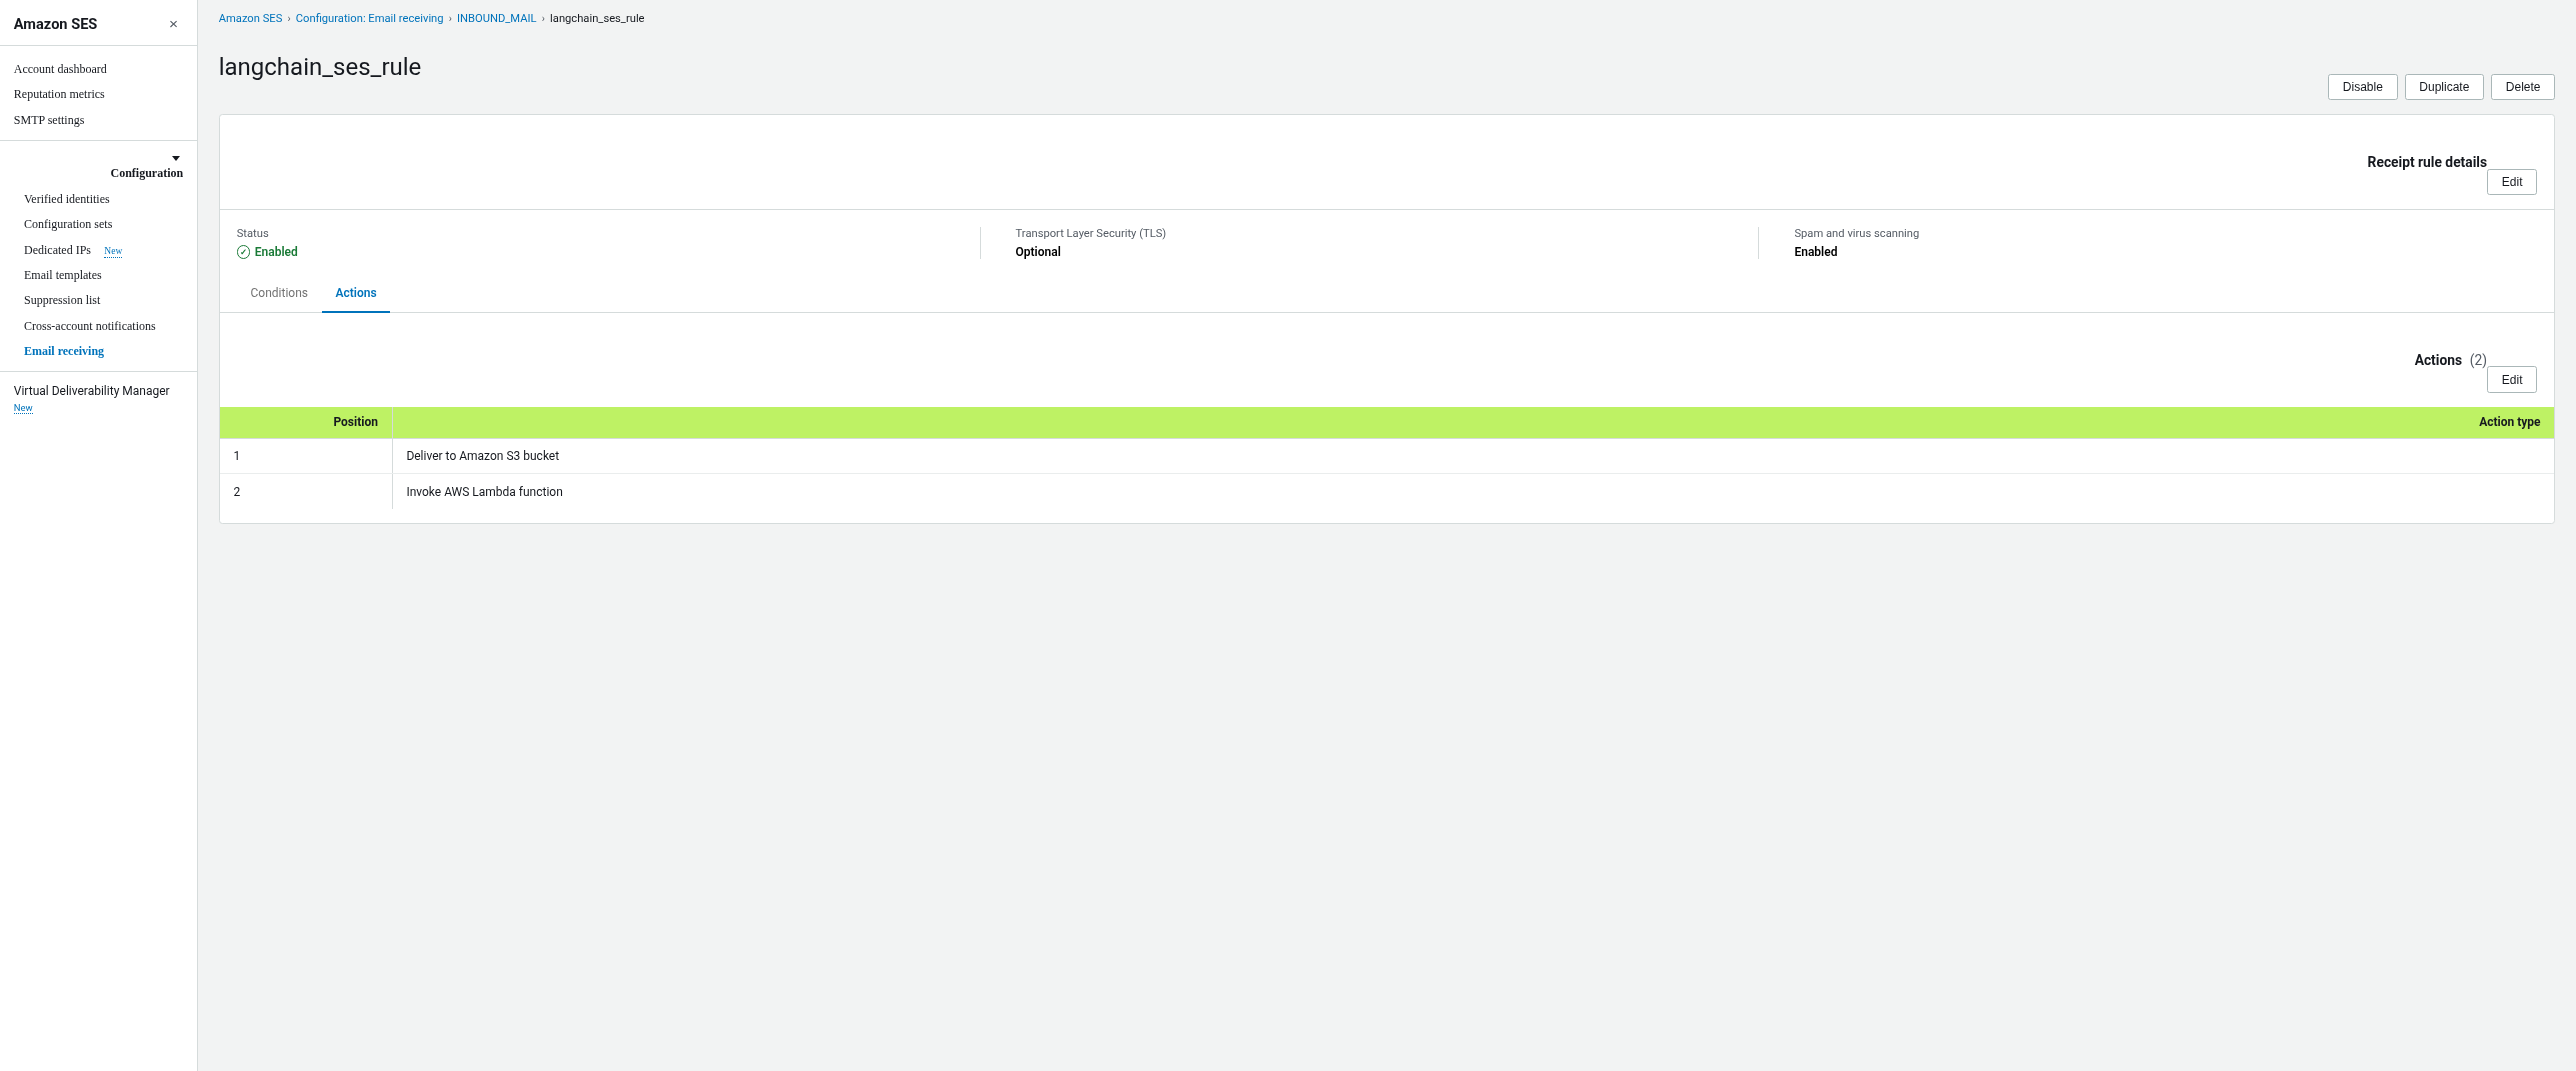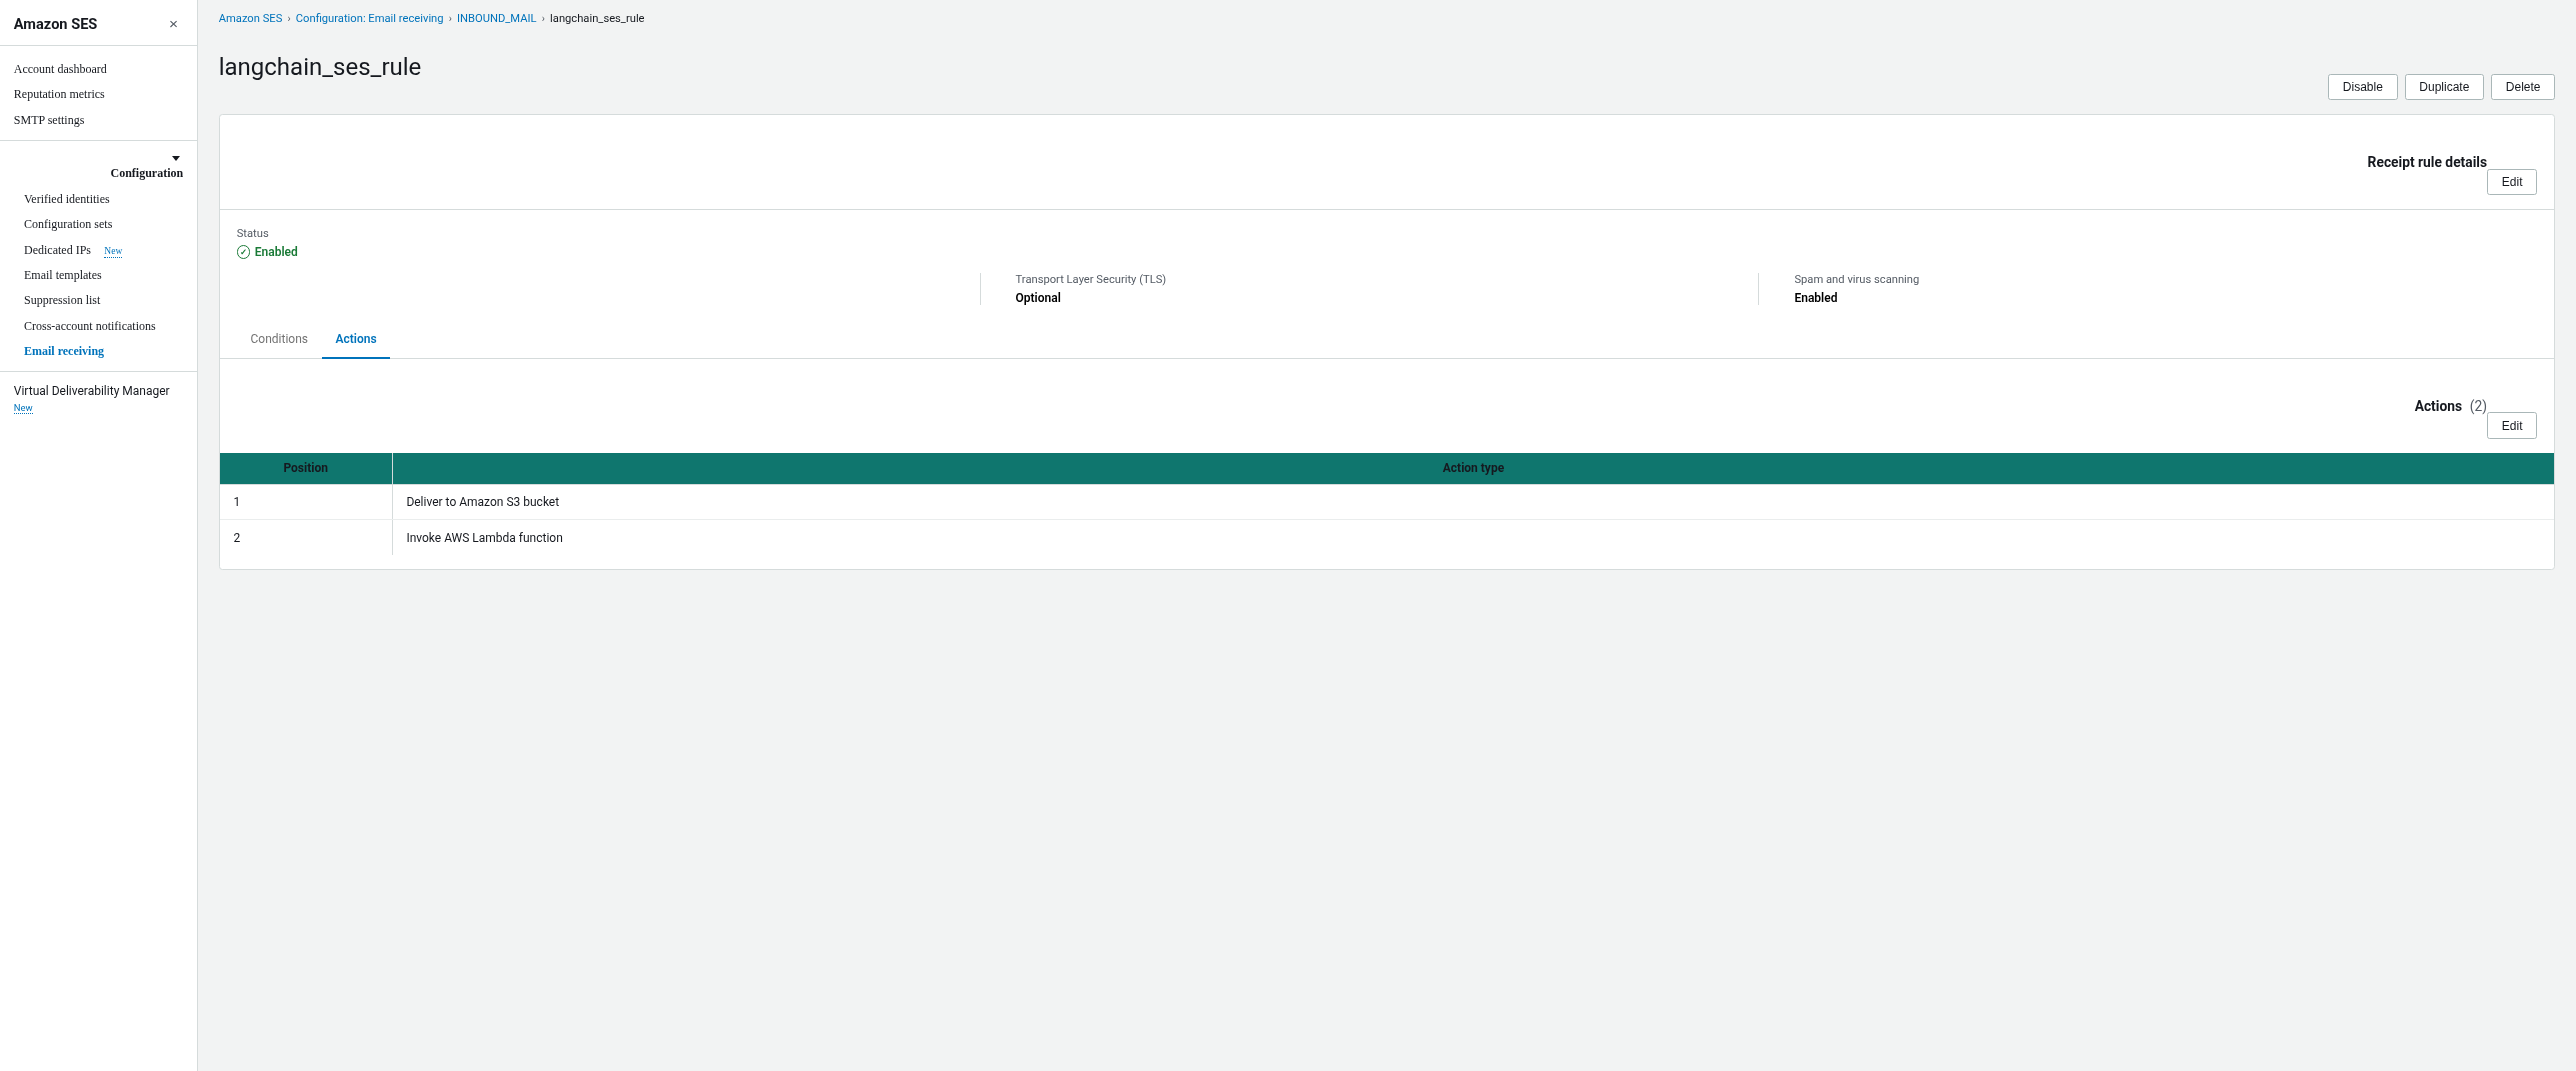--- a/index.html
+++ b/index.html
@@ -183,21 +183,20 @@
       display: flex;
       gap: 0;
     }
     .rule-detail-item {
       flex: 1;
       padding-right: 20.7px;
     }
     .rule-detail-item + .rule-detail-item {
       border-left: 0.9px solid #d5dbdb;
       padding-left: 35px;
-      margin-top: 46px;
     }
     .rule-detail-label {
       font-size: 11.2px;
       color: #545b64;
       margin-bottom: 5.2px;
     }
     .rule-detail-value {
       font-size: 12px;
       font-weight: 600;
       color: #000000;
@@ -249,26 +248,26 @@
     .actions-count {
       color: #545b64;
       font-weight: 400;
     }
     .data-table {
       width: 100%;
       border-collapse: collapse;
       font-size: 12px;
     }
     .data-table th {
-      text-align: center;
+      text-align: right;
       font-weight: 700;
       padding: 8.6px 13.8px;
       border-bottom: 1.7px solid #d5dbdb;
       color: #16191f;
-      background: #0f766e;
+      background: #bef264;
     }
     .data-table td {
       padding: 10.3px 13.8px;
       border-bottom: 0.9px solid #eaeded;
       color: #16191f;
     }
     .data-table tr:last-child td {
       border-bottom: none;
     }
     .table-divider-col {

